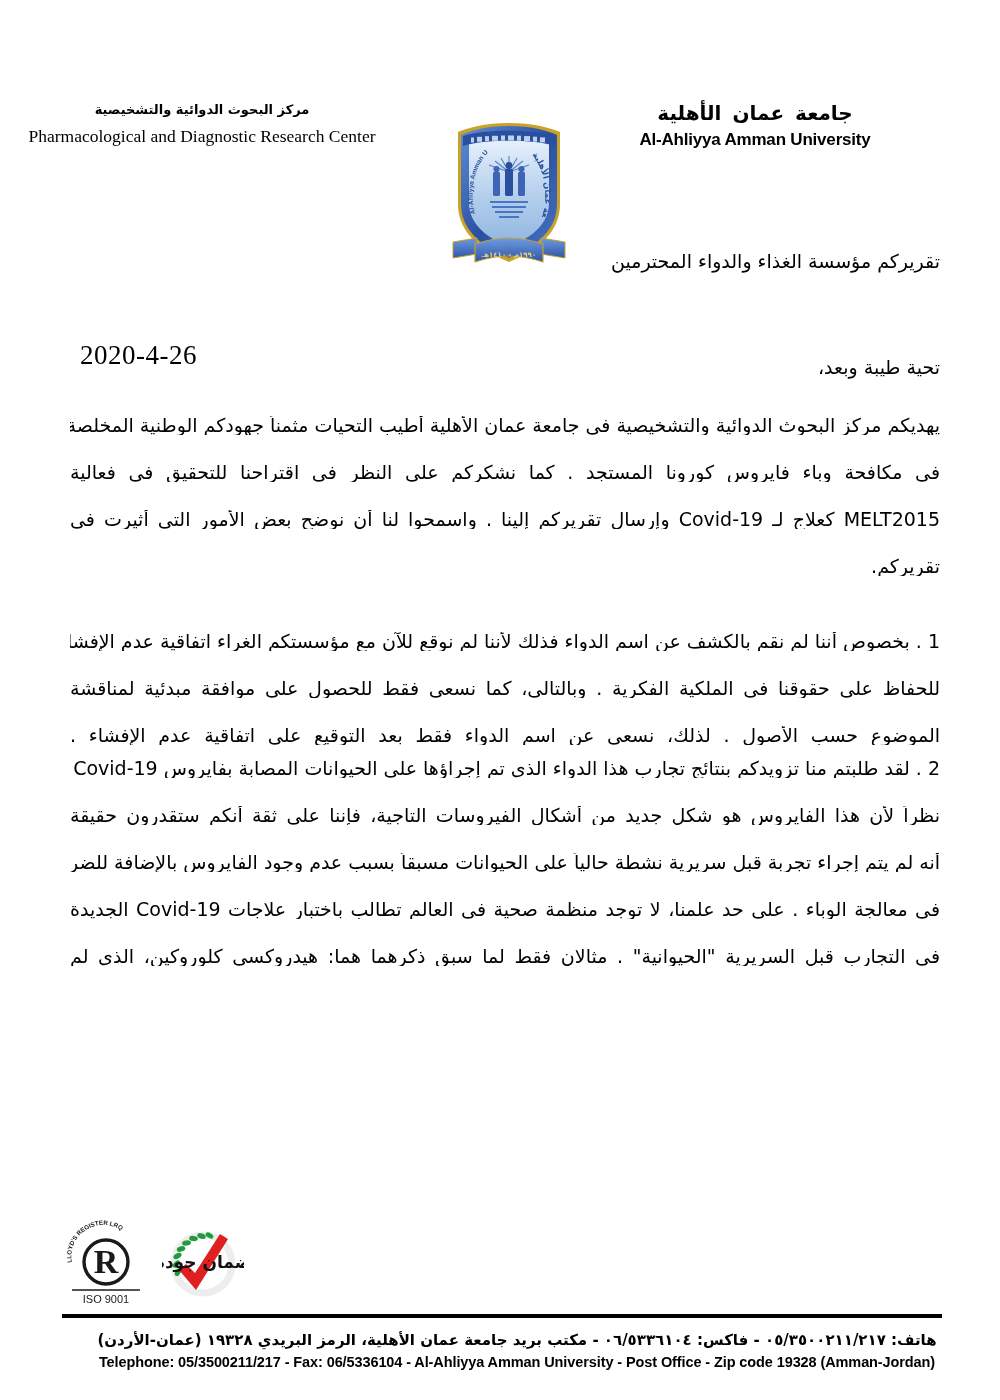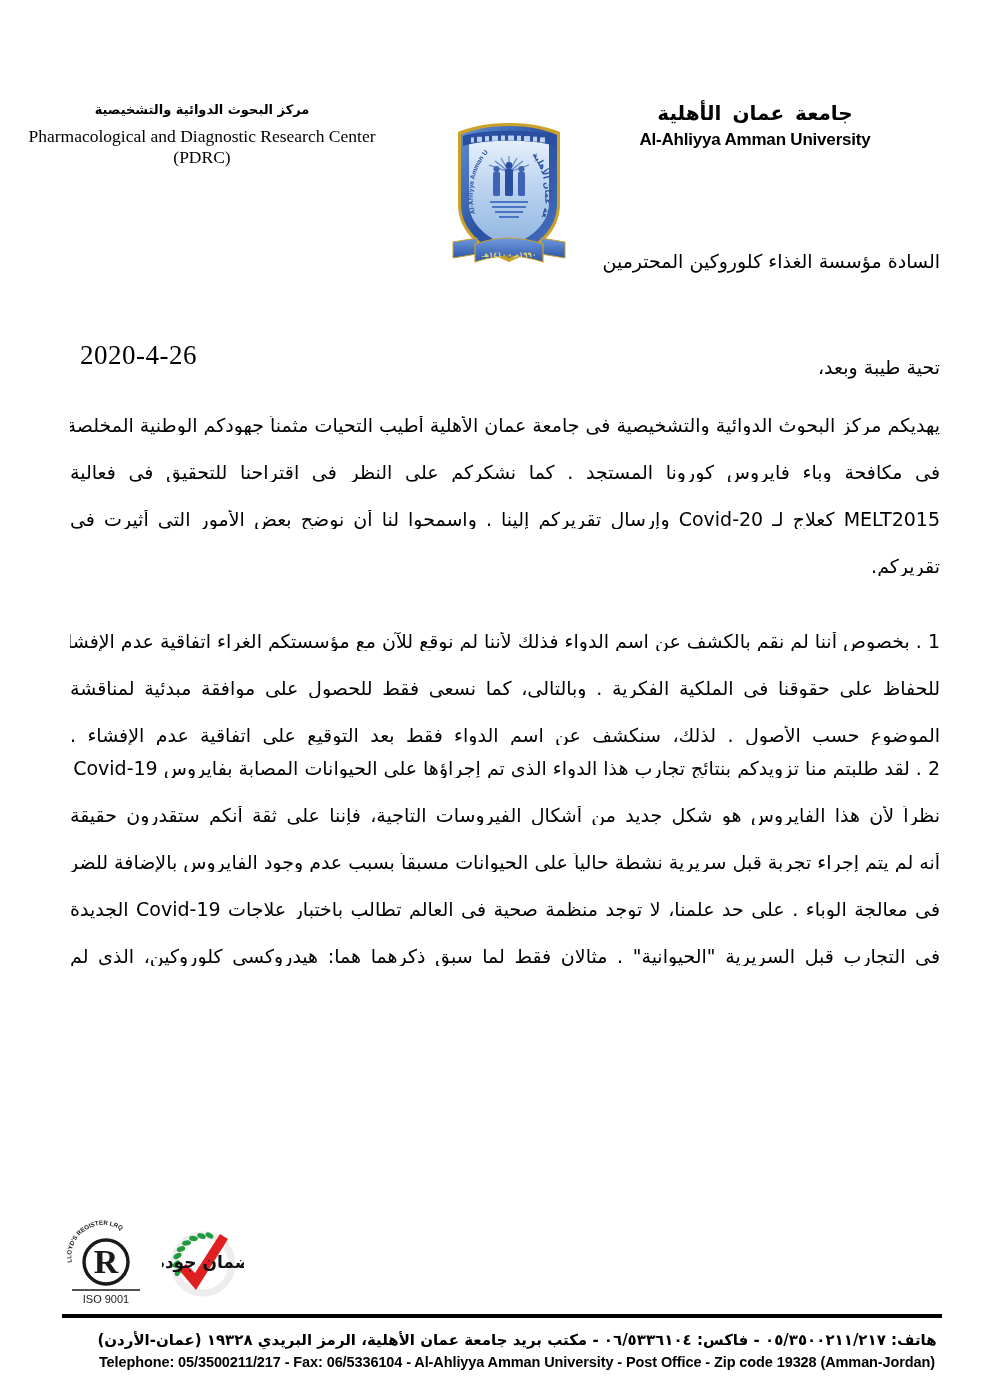--- a/index.html
+++ b/index.html
@@ -212,21 +212,20 @@
 </head>
 <body>
 
 <div class="page">
 
   <div class="header">
 
     <div class="header-left">
       <div class="ar">مركز البحوث الدوائية والتشخيصية</div>
       <div class="en1">Pharmacological and Diagnostic Research Center</div>
-      <div class="en2">(PDRC)</div>
     </div>
 
     <div class="logo-wrap">
       <svg width="132" height="155" viewBox="0 0 132 155">
         <defs>
           <linearGradient id="shieldGrad" x1="0" y1="0" x2="0" y2="1">
             <stop offset="0%" stop-color="#e9f2fc"></stop>
             <stop offset="45%" stop-color="#bcd4ef"></stop>
             <stop offset="100%" stop-color="#8fb4e0"></stop>
           </linearGradient>
@@ -310,41 +309,41 @@
 
     <div class="header-right">
       <div class="ar">جامعة عمان الأهلية</div>
       <div class="en">Al-Ahliyya Amman University</div>
     </div>
   </div>
 
   <div class="doc-body">
 
     <div class="salutation-row">
-      <div class="salutation">السادة مؤسسة الغذاء كلوروكين المحترمين</div>
+      <div class="salutation">تقريركم مؤسسة الغذاء والدواء المحترمين</div>
     </div>
 
     <div class="greet-row">
       <div class="greet-ar">تحية طيبة وبعد،</div>
       <div class="greet-date">2020-4-26</div>
     </div>
 
     <div class="para block">
       <div class="ar-line">يهديكم مركز البحوث الدوائية والتشخيصية في جامعة عمان الأهلية أطيب التحيات مثمناً جهودكم الوطنية المخلصة</div>
       <div class="ar-line">في مكافحة وباء فايروس كورونا المستجد . كما نشكركم على النظر في اقتراحنا للتحقيق في فعالية</div>
-      <div class="ar-line">MELT2015 كعلاج لـ Covid-20 وإرسال تقريركم إلينا . واسمحوا لنا أن نوضح بعض الأمور التي أثيرت في</div>
+      <div class="ar-line">MELT2015 كعلاج لـ Covid-19 وإرسال تقريركم إلينا . واسمحوا لنا أن نوضح بعض الأمور التي أثيرت في</div>
       <div class="ar-line last">تقريركم.</div>
     </div>
 
     <div class="para-gap"></div>
 
     <div class="para block">
       <div class="ar-line">1 . بخصوص أننا لم نقم بالكشف عن اسم الدواء فذلك لأننا لم نوقع للآن مع مؤسستكم الغراء اتفاقية عدم الإفشاء</div>
       <div class="ar-line">للحفاظ على حقوقنا في الملكية الفكرية . وبالتالي، كما نسعى فقط للحصول على موافقة مبدئية لمناقشة</div>
-      <div class="ar-line">الموضوع حسب الأصول . لذلك، سنكشف عن اسم الدواء فقط بعد التوقيع على اتفاقية عدم الإفشاء .</div>
+      <div class="ar-line">الموضوع حسب الأصول . لذلك، نسعى عن اسم الدواء فقط بعد التوقيع على اتفاقية عدم الإفشاء .</div>
     </div>
 
     <div class="para block">
       <div class="ar-line">2 . لقد طلبتم منا تزويدكم بنتائج تجارب هذا الدواء الذي تم إجراؤها على الحيوانات المصابة بفايروس Covid-19 .</div>
       <div class="ar-line">نظراً لأن هذا الفايروس هو شكل جديد من أشكال الفيروسات التاجية، فإننا على ثقة أنكم ستقدرون حقيقة</div>
       <div class="ar-line">أنه لم يتم إجراء تجربة قبل سريرية نشطة حالياً على الحيوانات مسبقاً بسبب عدم وجود الفايروس بالإضافة للضرورة الملحة</div>
       <div class="ar-line">في معالجة الوباء . على حد علمنا، لا توجد منظمة صحية في العالم تطالب باختبار علاجات Covid-19 الجديدة</div>
       <div class="ar-line">في التجارب قبل السريرية "الحيوانية" . مثالان فقط لما سبق ذكرهما هما: هيدروكسي كلوروكين، الذي لم</div>
     </div>
 

